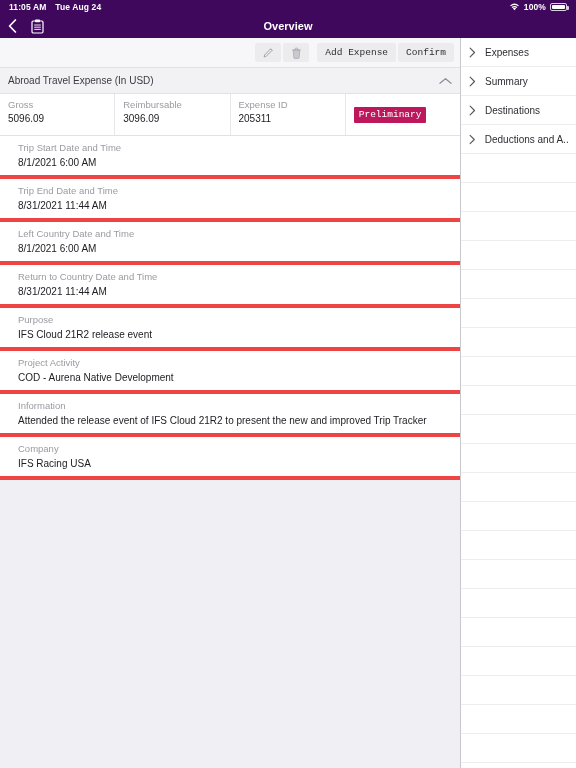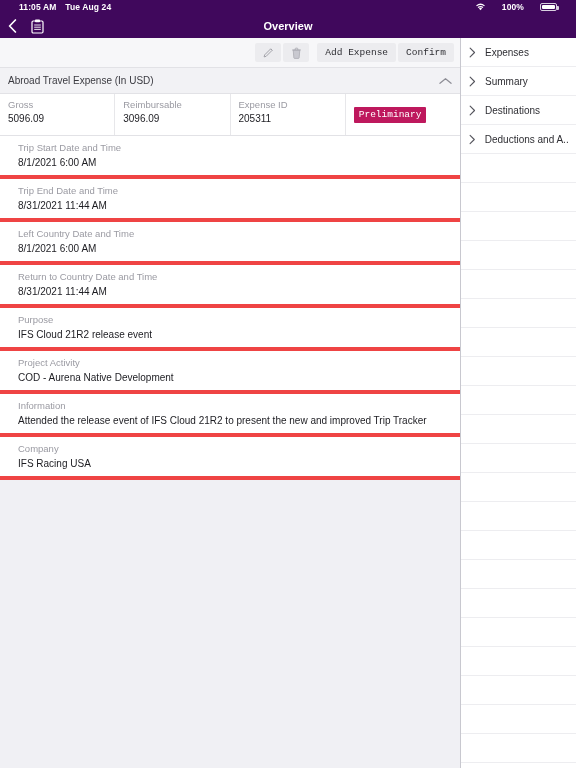--- a/index.html
+++ b/index.html
@@ -9,25 +9,25 @@
     background: #ffffff;
     overflow: hidden;
   }
 
   .app { position: relative; width: 576px; height: 768px; display: flex; flex-direction: column; }
 
   
   .statusbar {
     height: 14px; background: #40085c; color: #ffffff;
     display: flex; align-items: center; flex: 0 0 auto;
-    font-size: 8.5px; letter-spacing: .1px; padding: 0 19px;
+    font-size: 8.5px; letter-spacing: .1px; padding: 0 9px;
   }
   .sb-time { font-weight: 700; }
   .sb-date { font-weight: 700; margin-left: 9px; }
-  .sb-right { margin-left: auto; display: flex; align-items: center; gap: 16px; }
+  .sb-right { margin-left: auto; display: flex; align-items: center; gap: 4px; }
   .sb-pct { font-weight: 700; font-size: 8.5px; }
   .wifi-ico { display:block; }
   .batt {
     width: 17px; height: 8px; border: 1px solid #d9cfe0; border-radius: 2px;
     position: relative; background: transparent;
   }
   .batt::after {
     content:""; position:absolute; right:-3px; top:2px; width:2px; height:4px;
     background:#d9cfe0; border-radius:0 1px 1px 0;
   }

